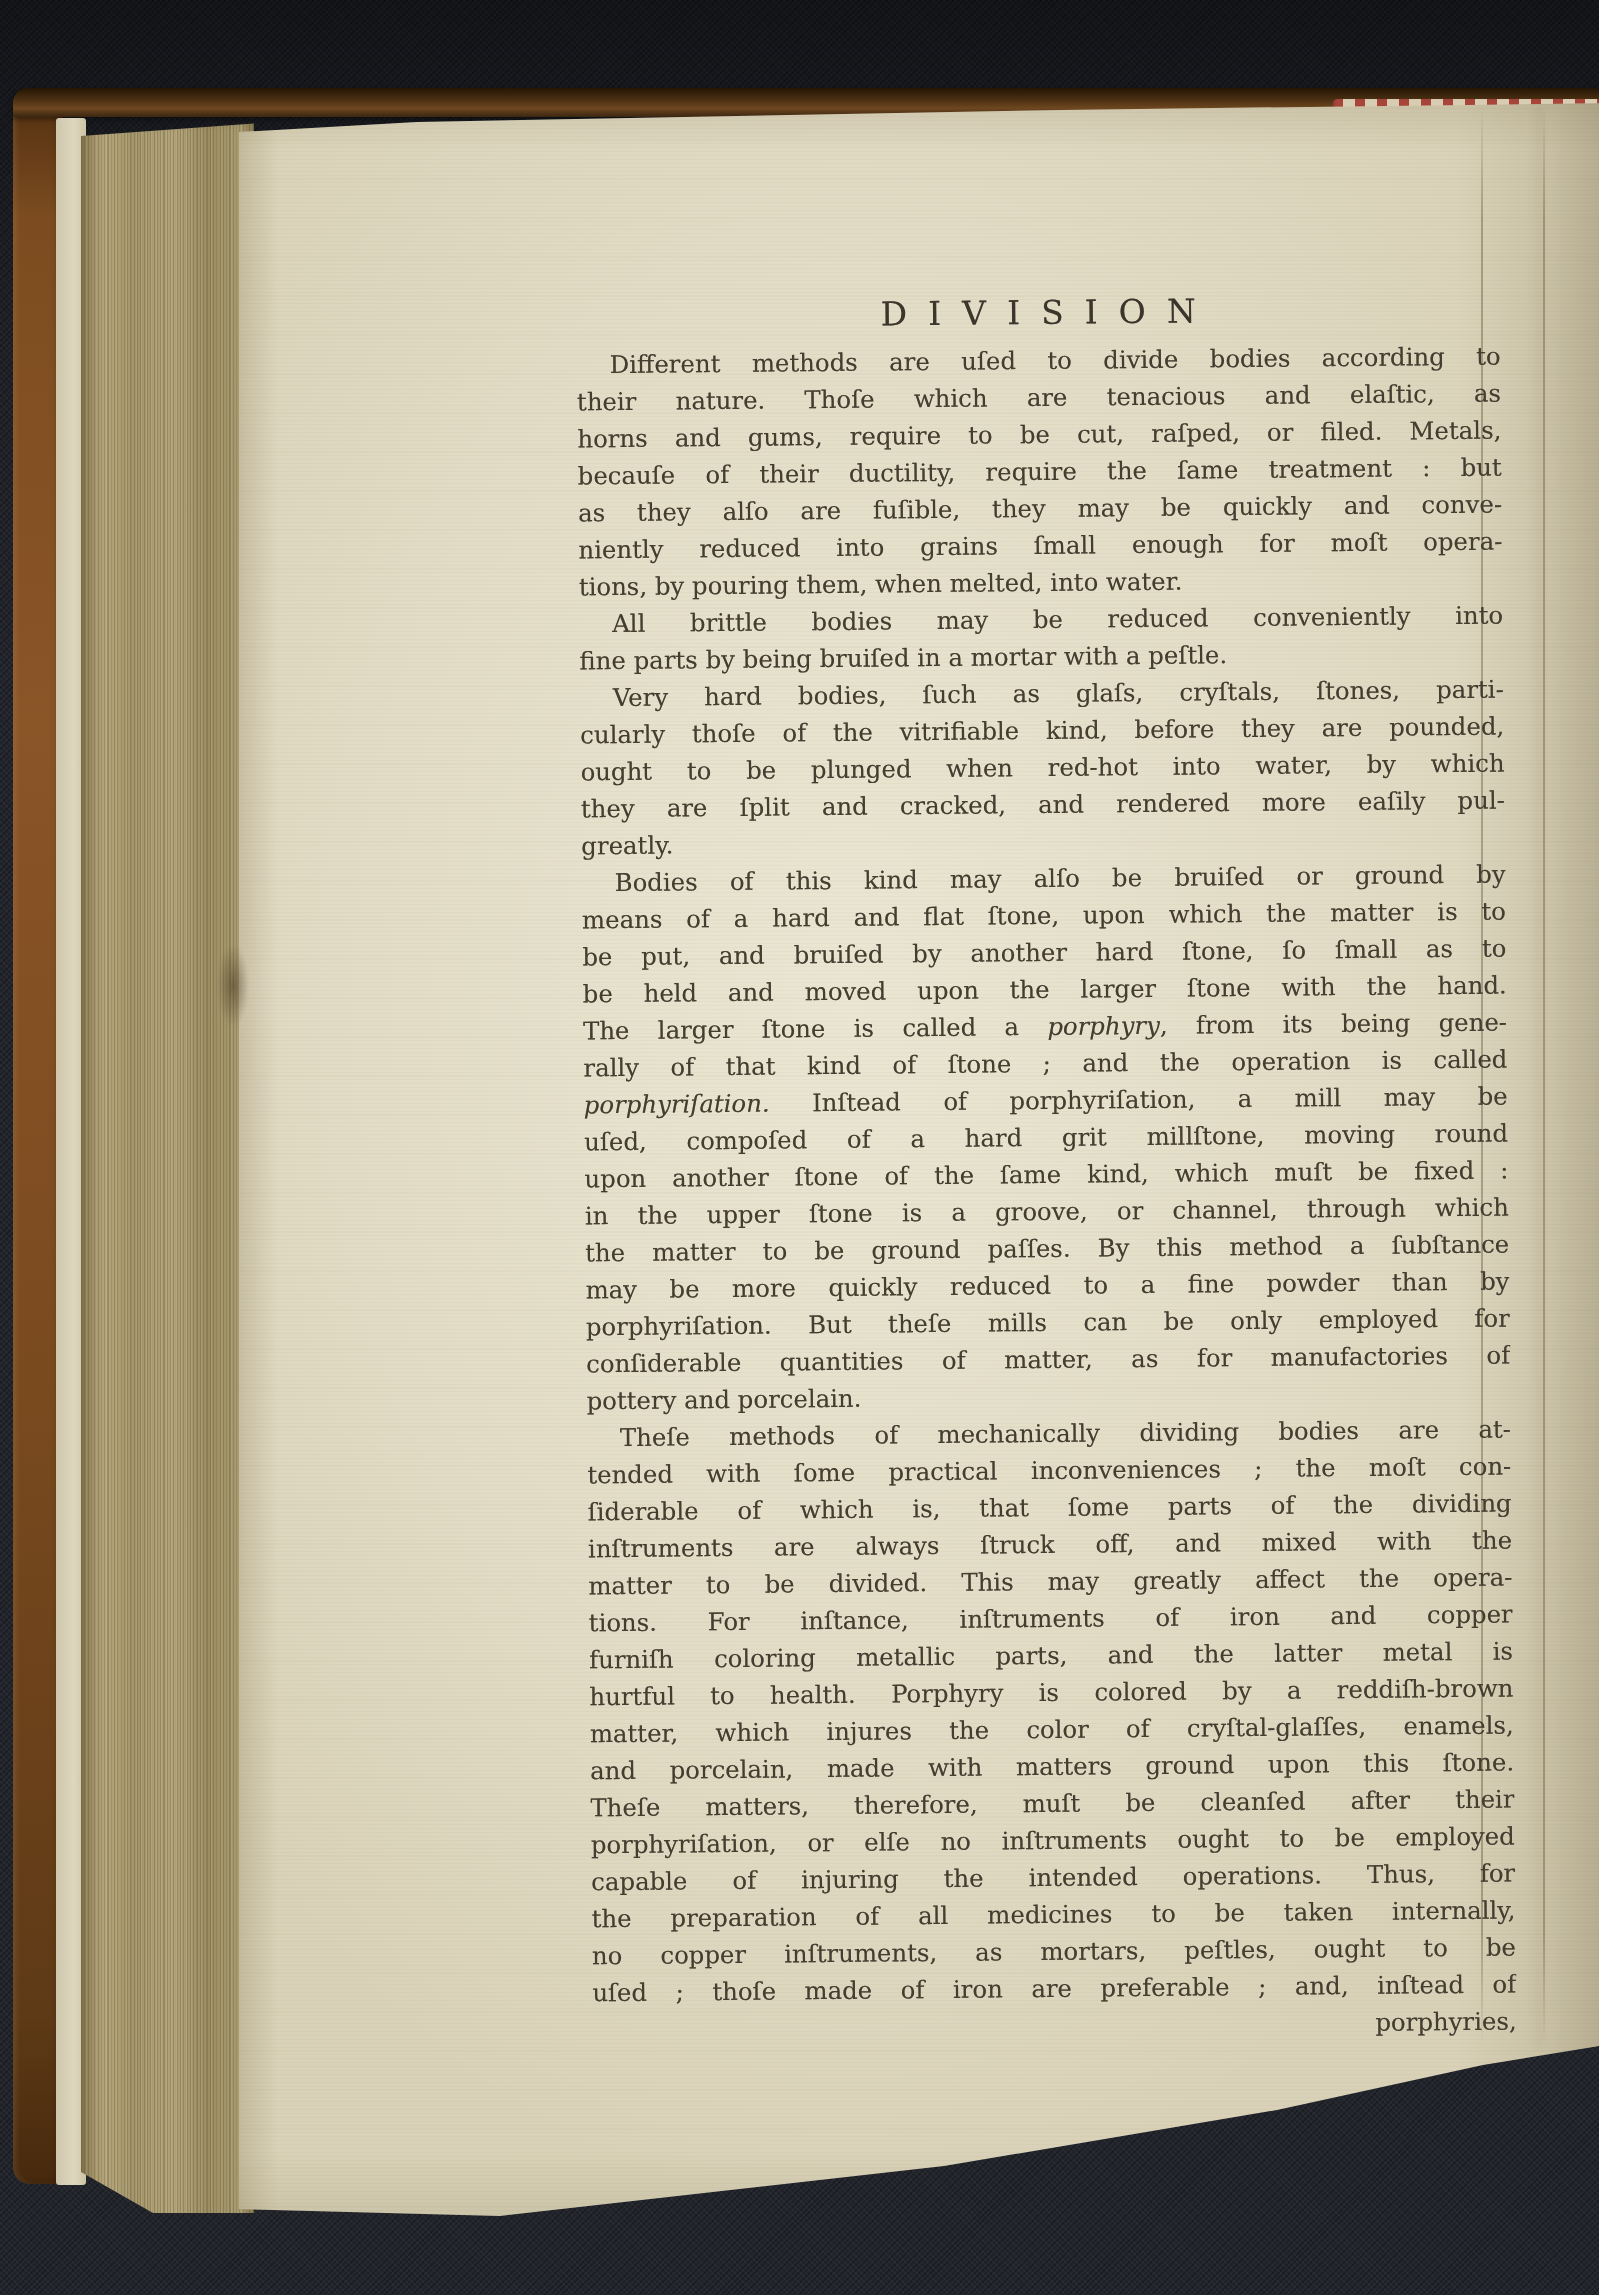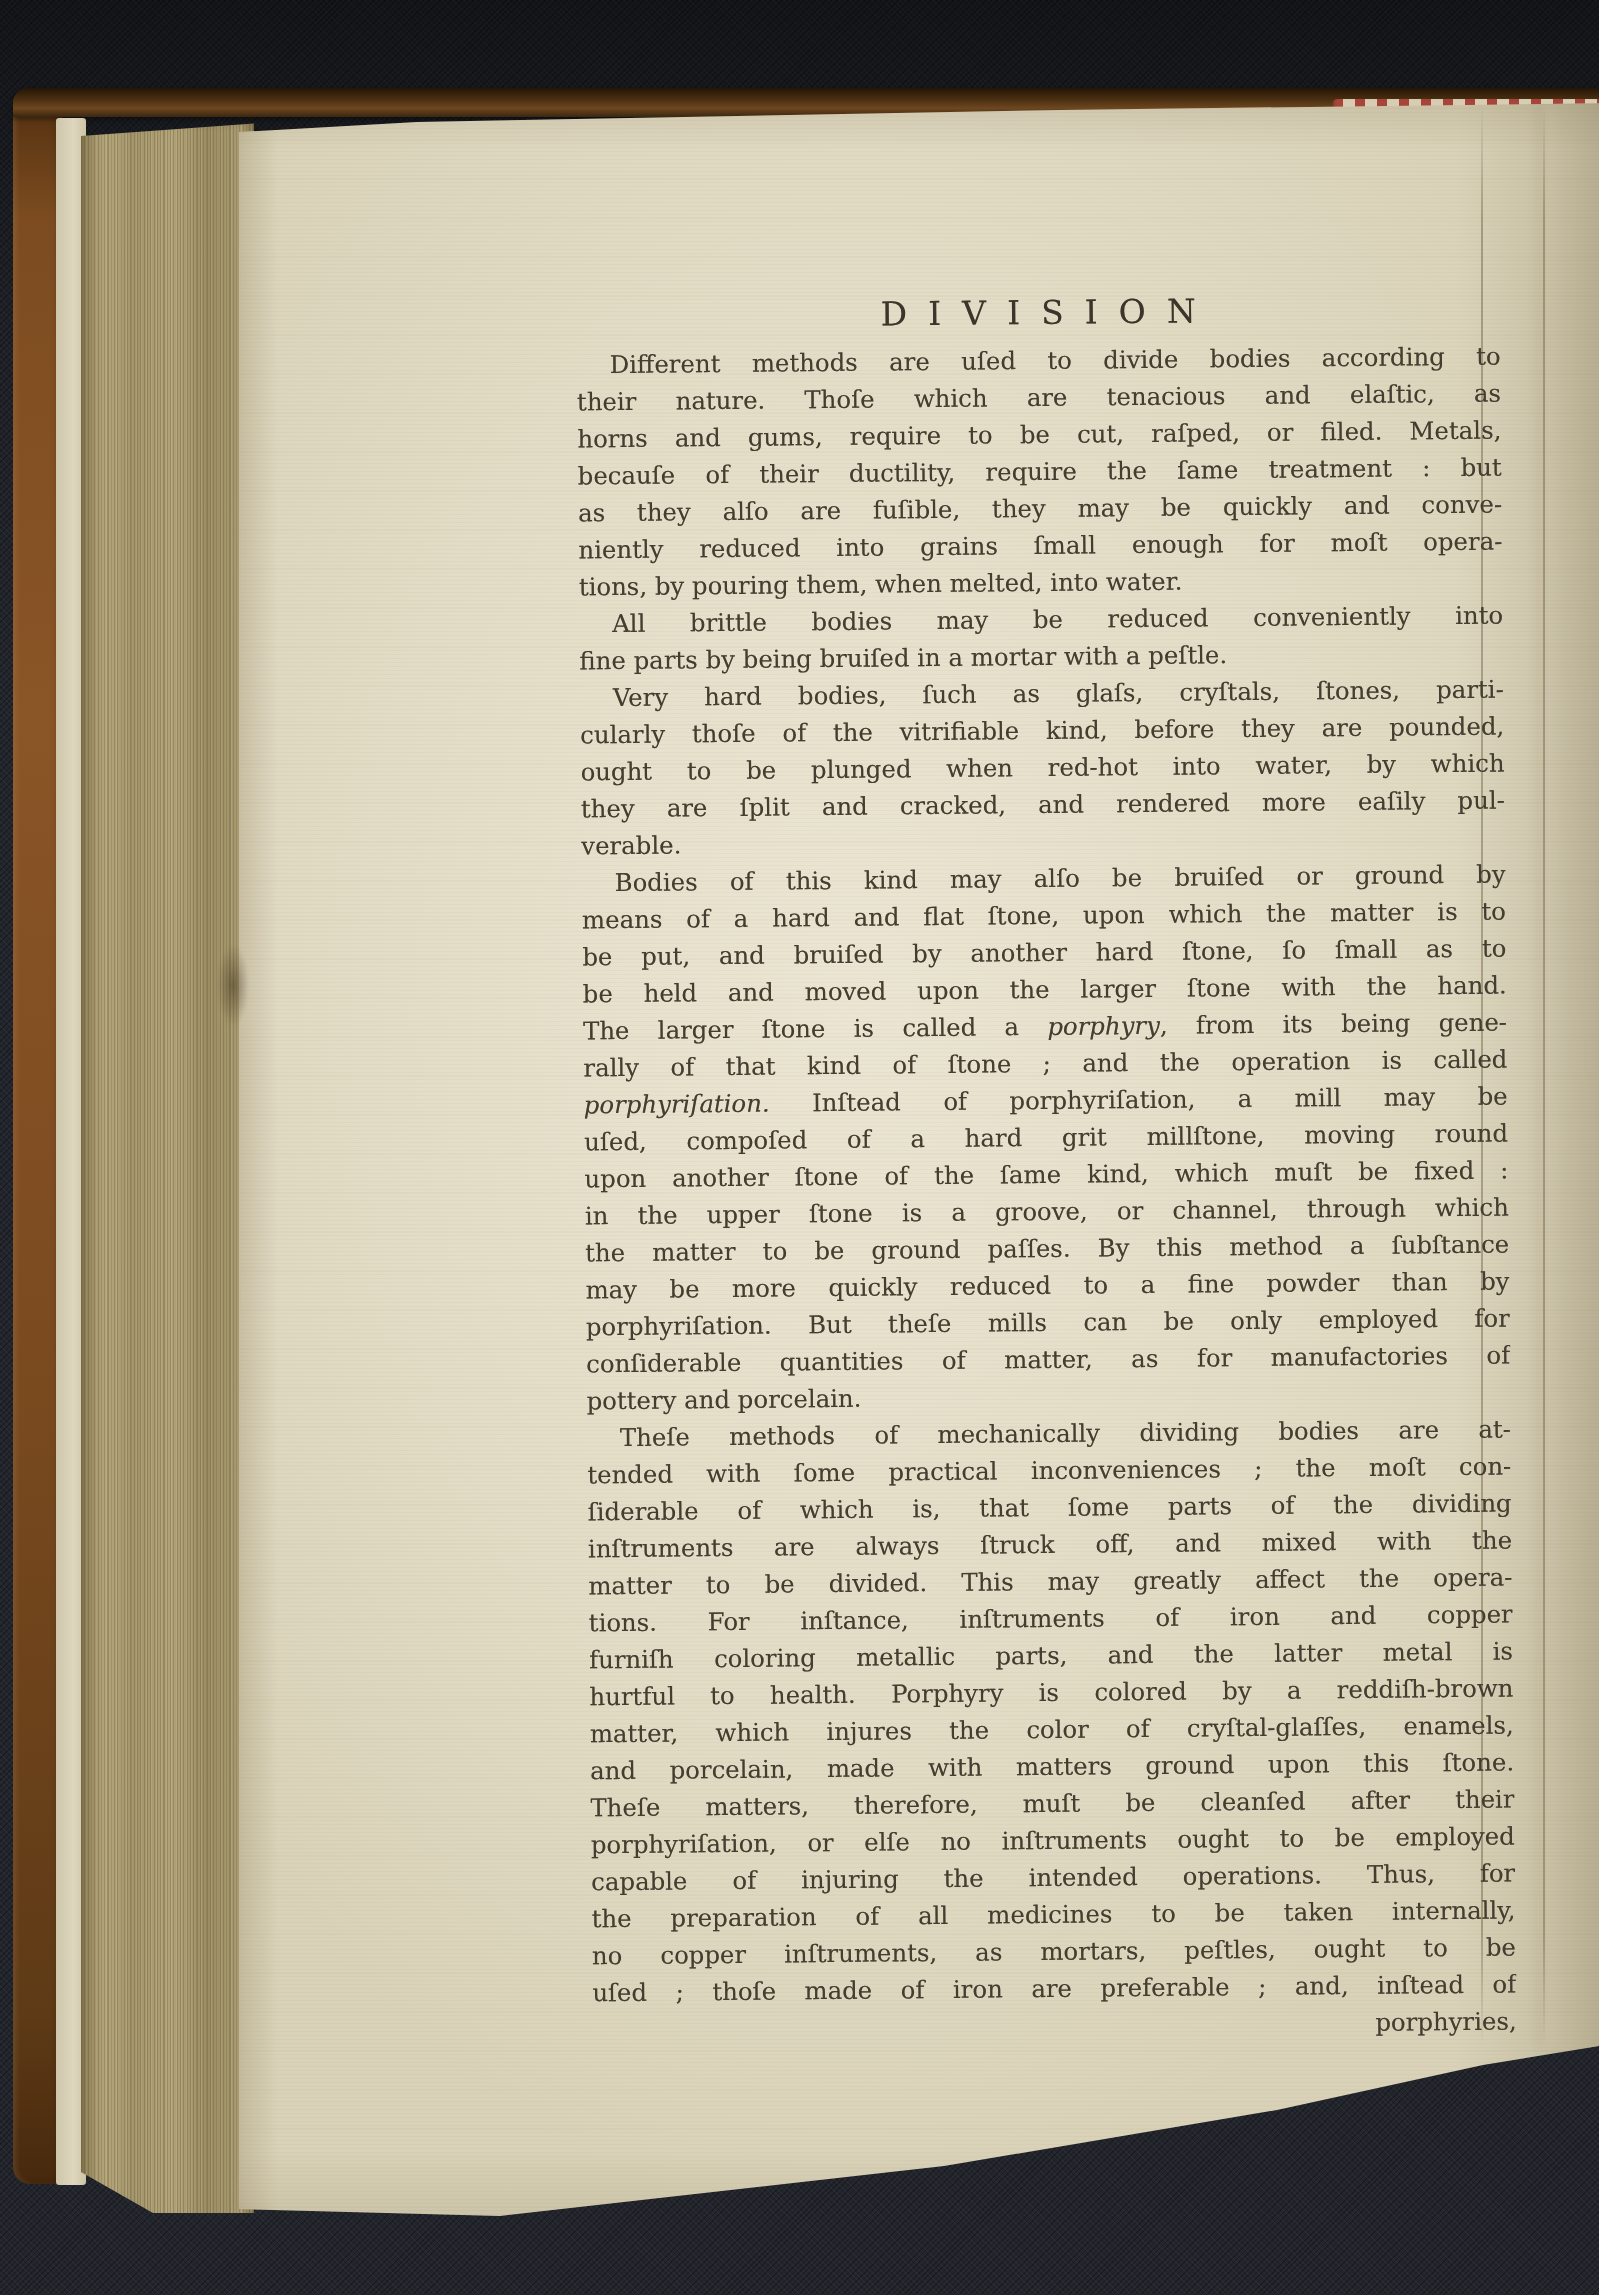--- a/index.html
+++ b/index.html
@@ -118,21 +118,21 @@
       <div class="line"><span>becauſe of their ductility, require the ſame treatment : but</span></div>
       <div class="line"><span>as they alſo are fuſible, they may be quickly and conve-</span></div>
       <div class="line"><span>niently reduced into grains ſmall enough for moſt opera-</span></div>
       <div class="line last"><span>tions, by pouring them, when melted, into water.</span></div>
       <div class="line indent"><span>All brittle bodies may be reduced conveniently into</span></div>
       <div class="line last"><span>fine parts by being bruiſed in a mortar with a peſtle.</span></div>
       <div class="line indent"><span>Very hard bodies, ſuch as glaſs, cryſtals, ſtones, parti-</span></div>
       <div class="line"><span>cularly thoſe of the vitrifiable kind, before they are pounded,</span></div>
       <div class="line"><span>ought to be plunged when red-hot into water, by which</span></div>
       <div class="line"><span>they are ſplit and cracked, and rendered more eaſily pul-</span></div>
-      <div class="line last"><span>verable.</span></div>
+      <div class="line last"><span>greatly.</span></div>
       <div class="line indent"><span>Bodies of this kind may alſo be bruiſed or ground by</span></div>
       <div class="line"><span>means of a hard and flat ſtone, upon which the matter is to</span></div>
       <div class="line"><span>be put, and bruiſed by another hard ſtone, ſo ſmall as to</span></div>
       <div class="line"><span>be held and moved upon the larger ſtone with the hand.</span></div>
       <div class="line"><span>The larger ſtone is called a </span><i>porphyry</i><span>, from its being gene-</span></div>
       <div class="line"><span>rally of that kind of ſtone ; and the operation is called</span></div>
       <div class="line"><span></span><i>porphyriſation.</i><span>  Inſtead of porphyriſation, a mill may be</span></div>
       <div class="line"><span>uſed, compoſed of a hard grit millſtone, moving round</span></div>
       <div class="line"><span>upon another ſtone of the ſame kind, which muſt be fixed :</span></div>
       <div class="line"><span>in the upper ſtone is a groove, or channel, through which</span></div>

